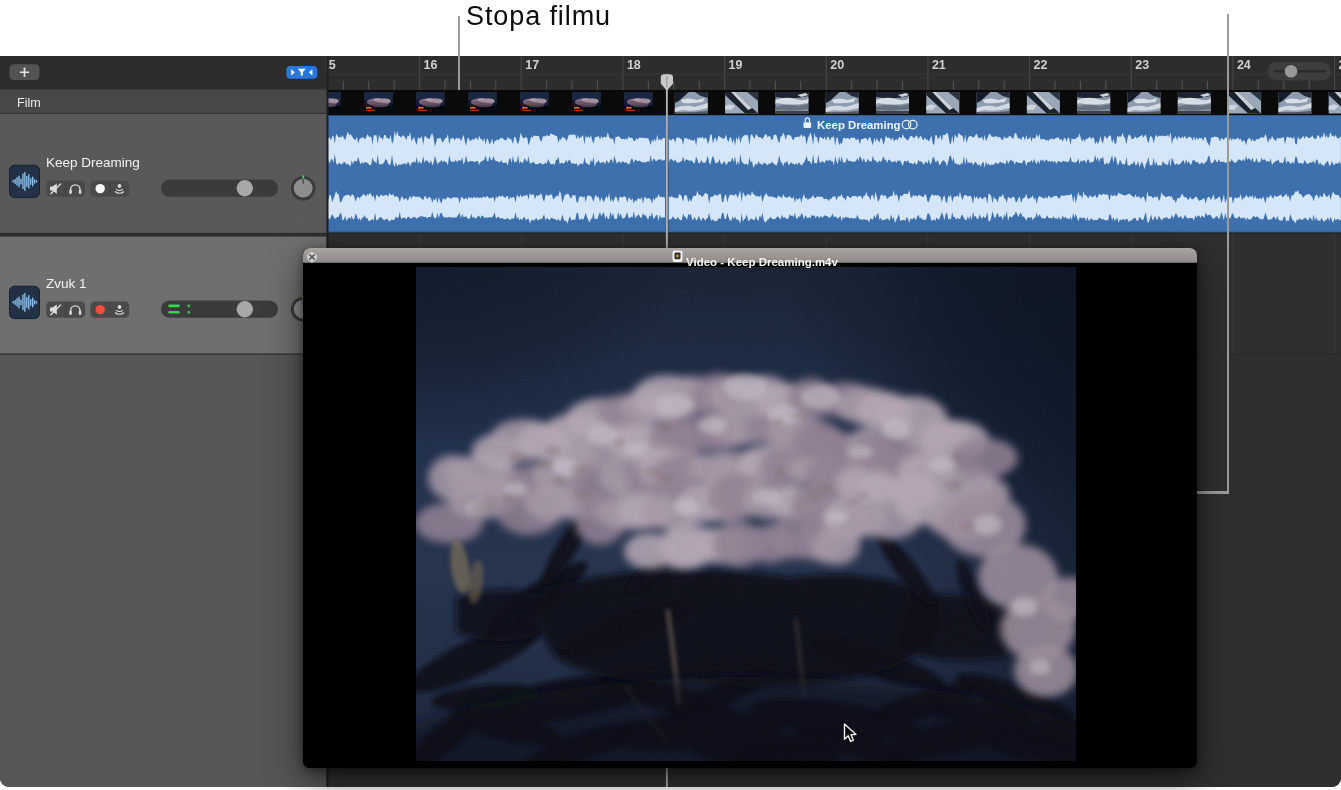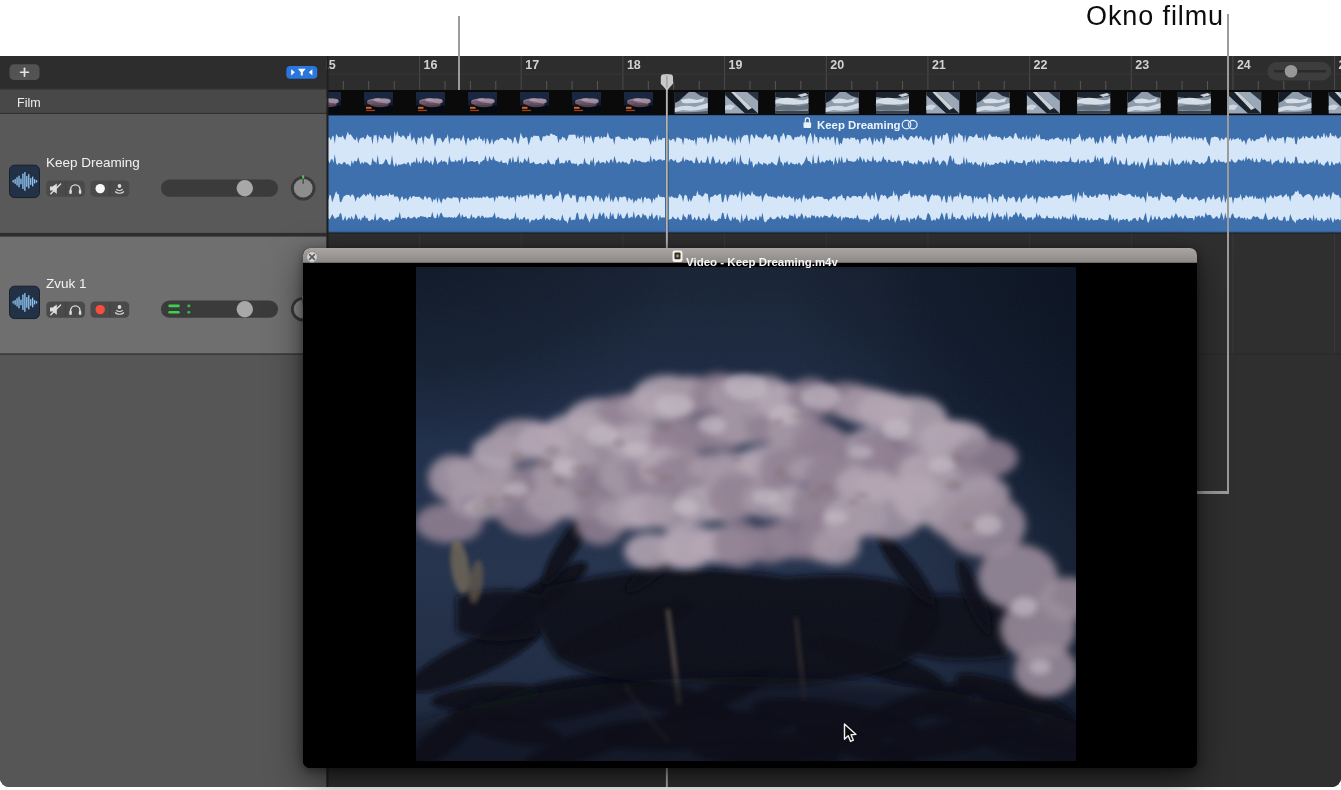--- a/index.html
+++ b/index.html
@@ -12,21 +12,21 @@
 #vidwin { position:absolute; left:303px; top:247.5px; width:893.5px; height:520.5px;
   border-radius:7px; overflow:hidden; background:#000;
   box-shadow:0 12px 34px rgba(0,0,0,0.55), 0 2px 8px rgba(0,0,0,0.4); }
 #vtitle { position:absolute; left:0; top:0; width:100%; height:15.5px;
   background:linear-gradient(#aaa5a2,#8e8a87); border-bottom:1px solid #6e6a68; }
 #vtext { position:absolute; left:383px; top:8px; font-size:11.5px;
   font-weight:700; color:#f4f4f4; }
 </style></head>
 <body>
 <div id="stage">
-  <div class="toplabel" style="left:1086px; top:1px;">Okno filmu</div>
+  <div class="toplabel" style="left:466px; top:1px;">Stopa filmu</div>
   <div id="appwin">
     <svg width="1341" height="790" viewBox="0 0 1341 790" style="position:absolute;left:0;top:-56px">
         <rect x="326.5" y="56" width="1014.5" height="731" fill="#2f2f2f"></rect>
         <rect x="326.5" y="56" width="1014.5" height="34" fill="#2d2d2d"></rect>
         <rect x="419.1" y="56" width="1" height="34" fill="#4b4b4b"></rect>
         <rect x="520.7" y="56" width="1" height="34" fill="#4b4b4b"></rect>
         <rect x="622.4" y="56" width="1" height="34" fill="#4b4b4b"></rect>
         <rect x="724.1" y="56" width="1" height="34" fill="#4b4b4b"></rect>
         <rect x="825.8" y="56" width="1" height="34" fill="#4b4b4b"></rect>
         <rect x="927.4" y="56" width="1" height="34" fill="#4b4b4b"></rect>

